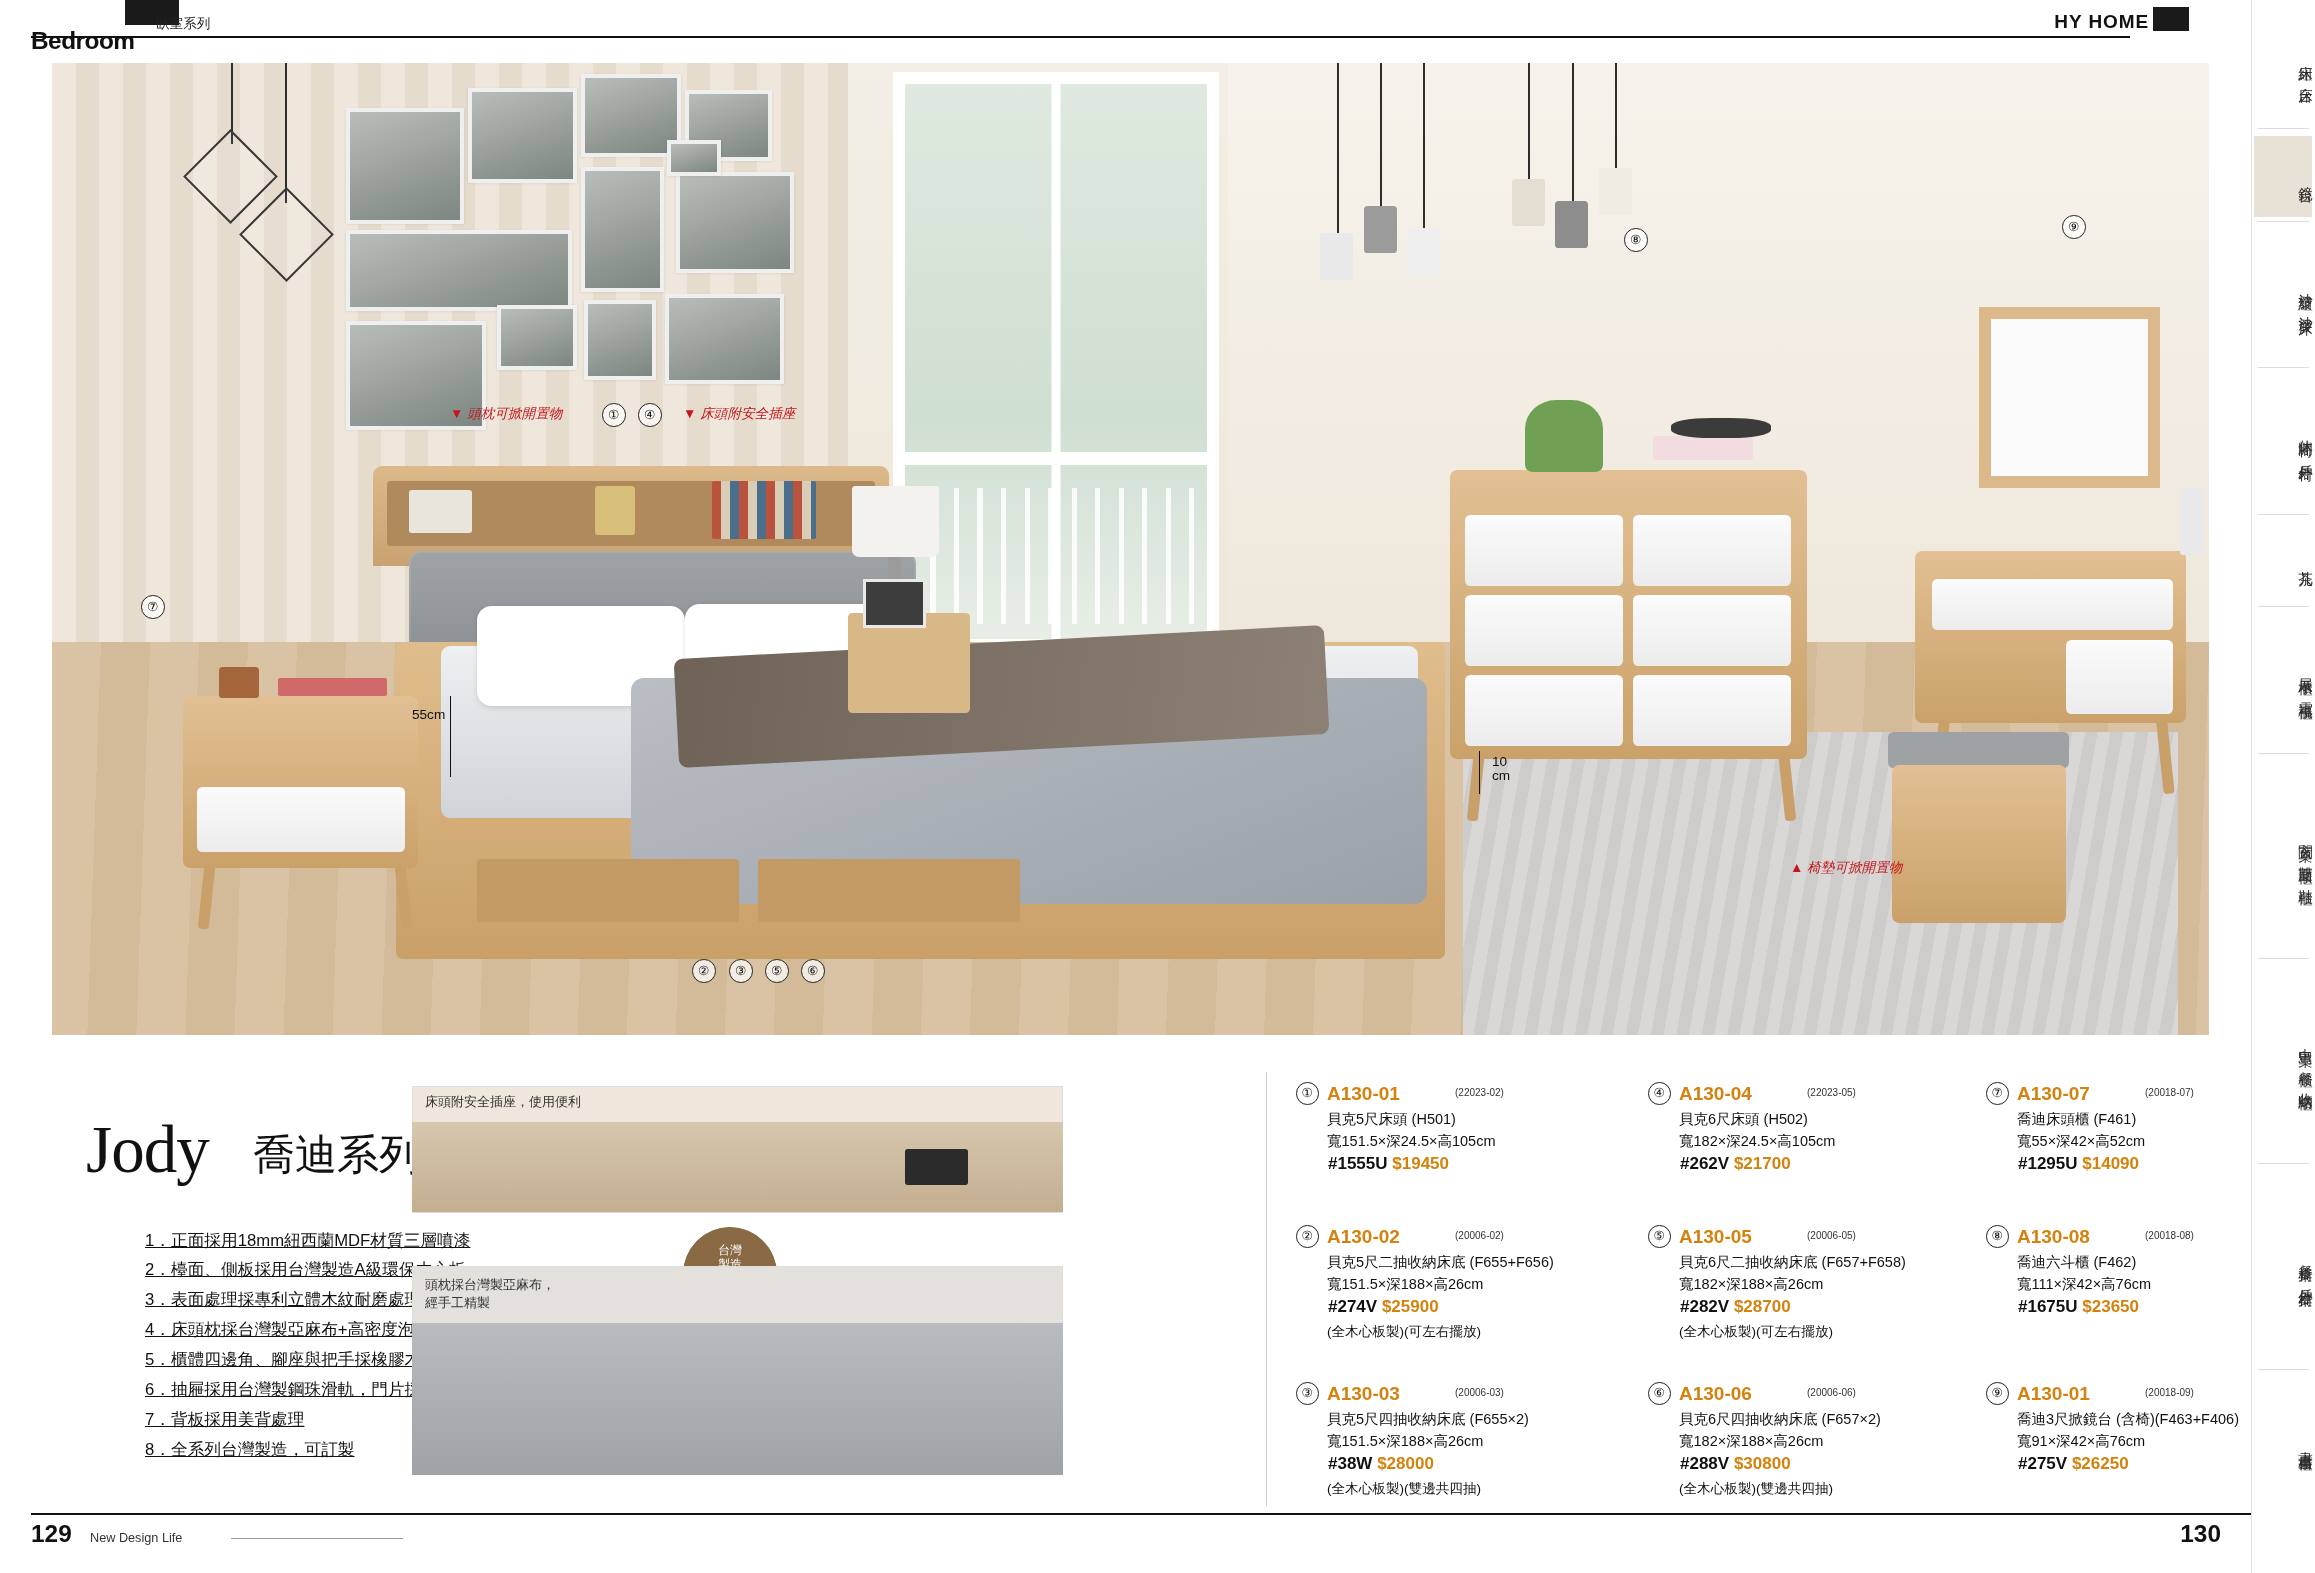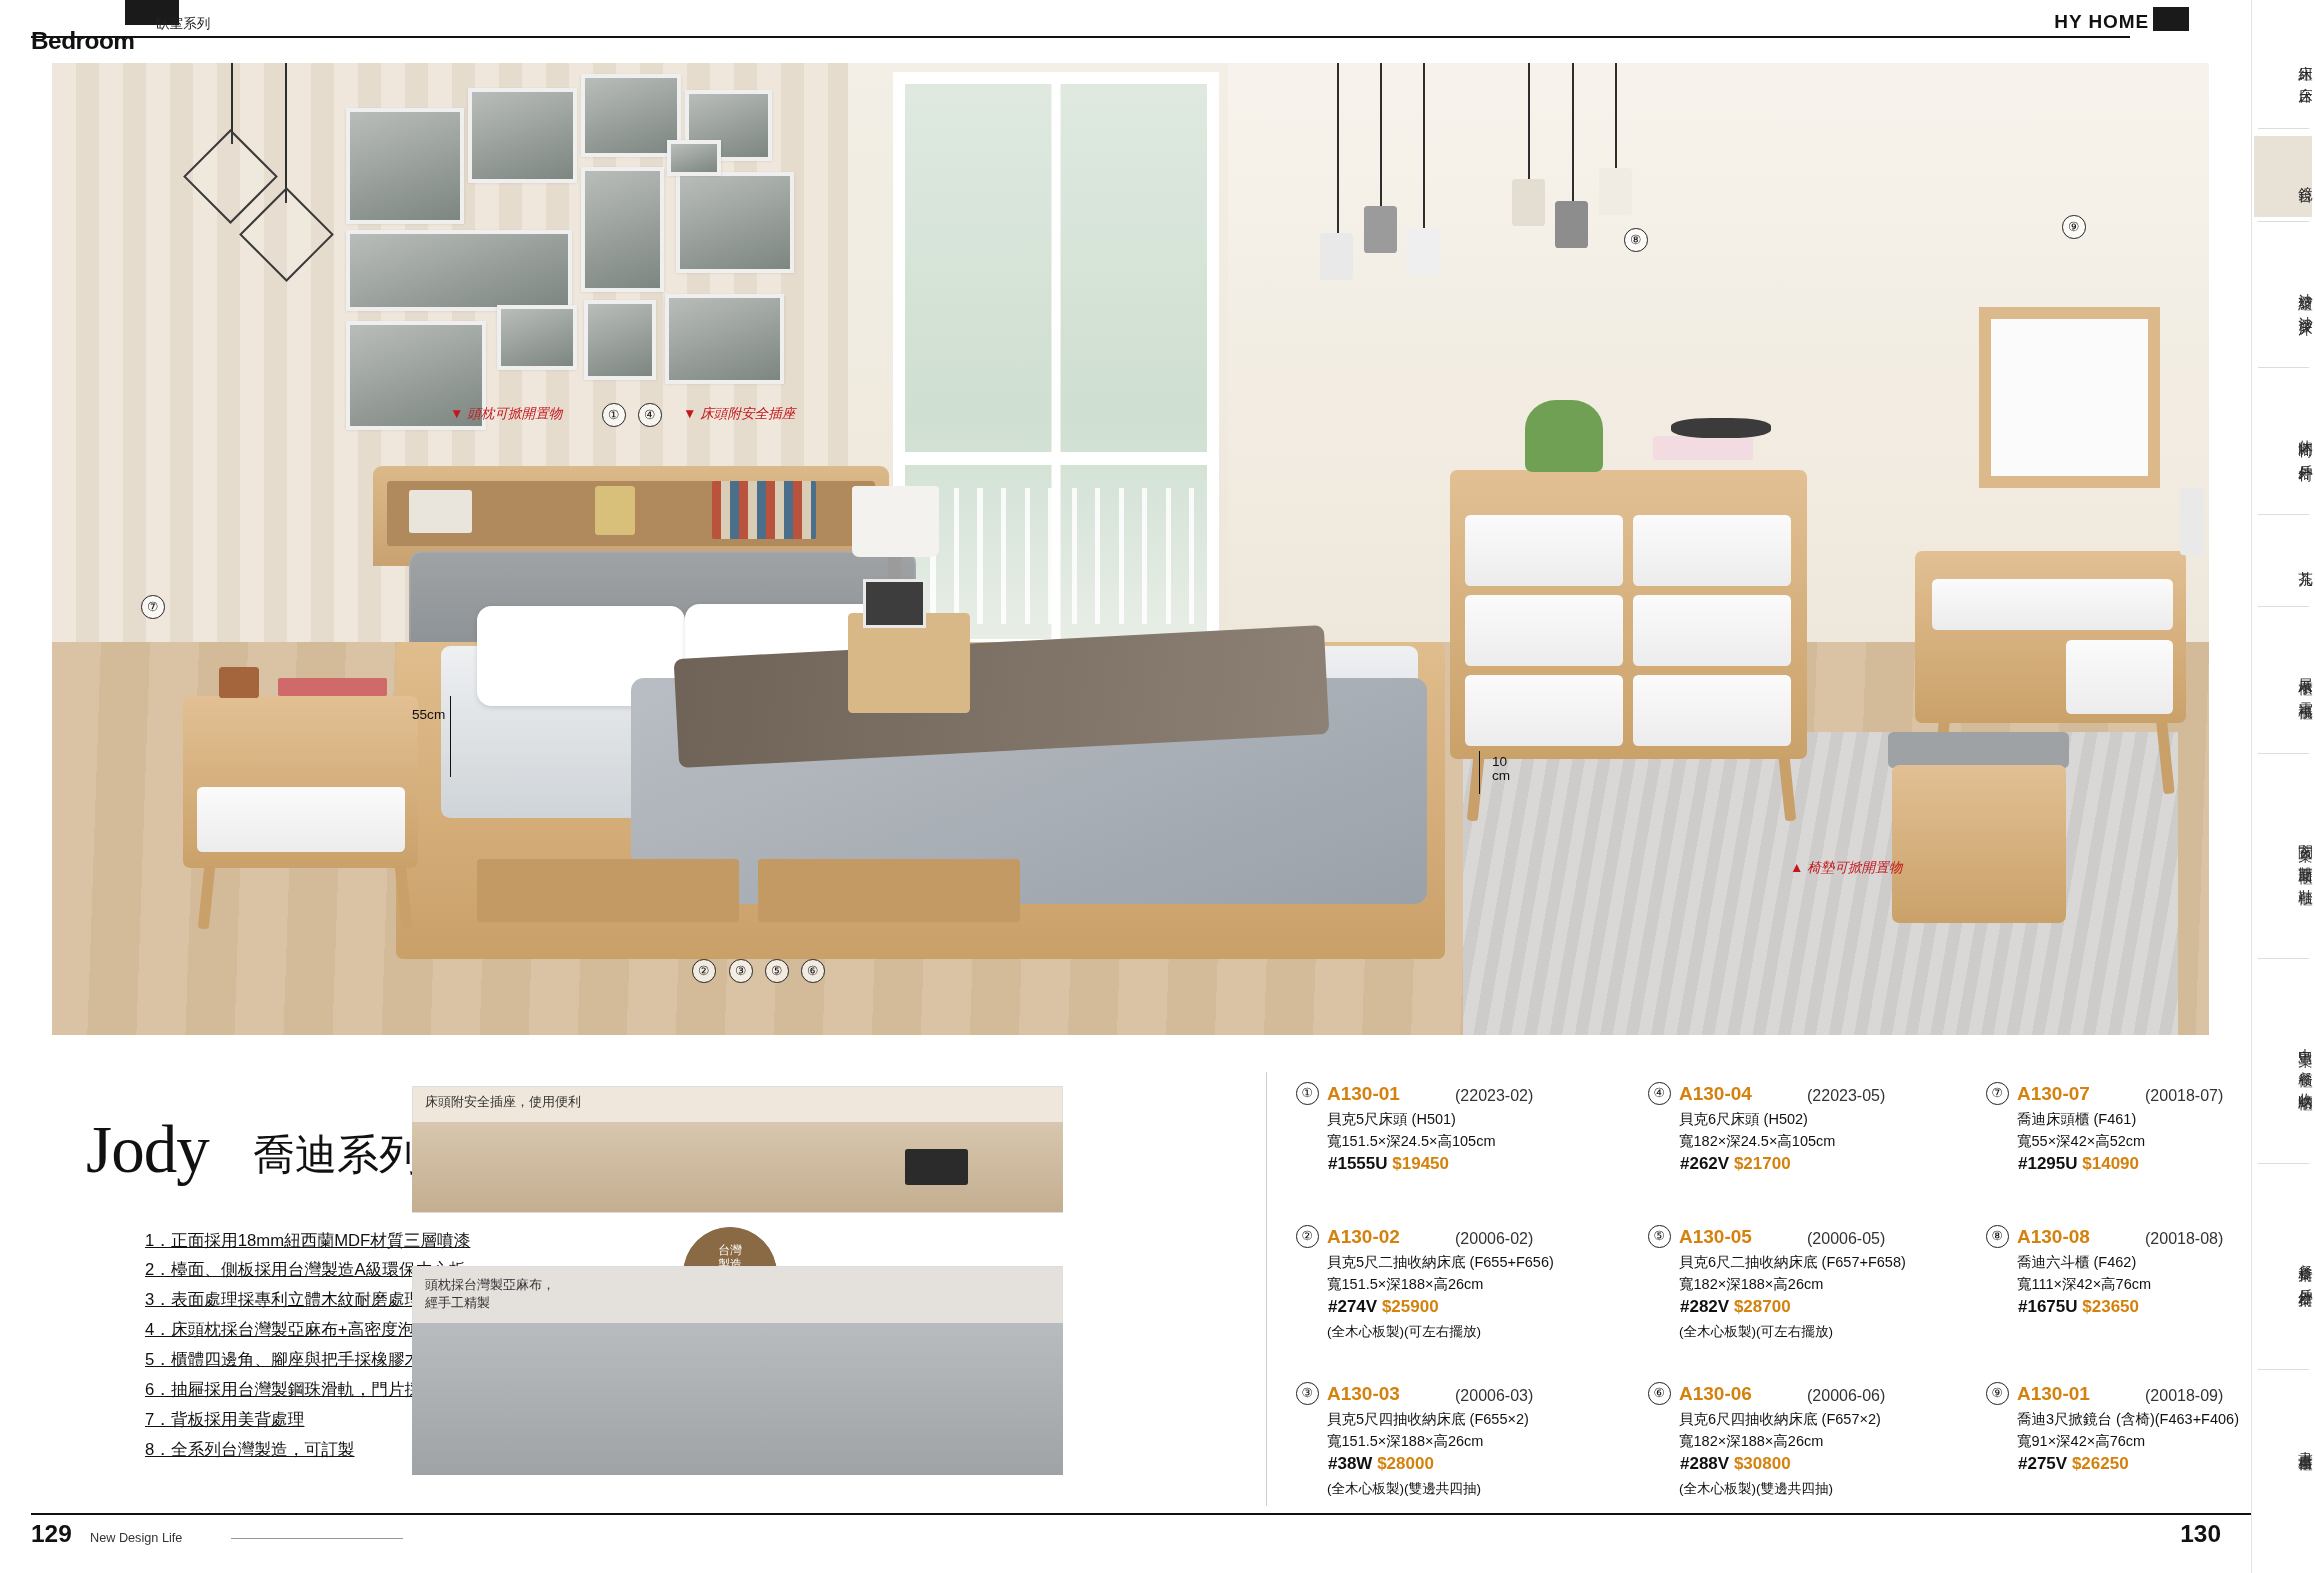--- a/index.html
+++ b/index.html
@@ -126,21 +126,21 @@
   .photo-card { position:absolute; border:0.9px solid #ddd; background:#f6f2ec; }
   .photo-cap { position:absolute; font-size:13px; color:#333; line-height:1.35; }
 
   
   .pi { position:absolute; }
   .pi .num {
     position:absolute; left:0; top:0; width:22.6px; height:22.6px; border:1.2px solid #222; border-radius:50%;
     font-size:12.7px; text-align:center; line-height:21px; color:#111;
   }
   .pi .code { position:absolute; left:31px; top:0.9px; font-size:19px; font-weight:bold; color:#d4820d; }
-  .pi .sku { position:absolute; left:159px; top:4.5px; font-size:16px; color:#333; }
+  .pi .sku { position:absolute; left:159px; top:4.5px; font-size:10px; color:#333; }
   .pi .l1 { position:absolute; left:31px; top:28px; font-size:14.5px; color:#111; white-space:nowrap; }
   .pi .l2 { position:absolute; left:31px; top:50px; font-size:14.5px; color:#111; white-space:nowrap; }
   .pi .pr { position:absolute; left:32px; top:72px; font-size:17px; font-weight:bold; color:#111; }
   .pi .pr em { font-style:normal; color:#d4820d; font-size:17px; }
   .pi .l3 { position:absolute; left:31px; top:98px; font-size:13.6px; color:#111; white-space:nowrap; }
 
   .sep-v { position:absolute; width:0.9px; background:#cfcfcf; }
 
   
   .foot-rule { position:absolute; left:31px; top:1513px; width:2252px; height:1.8px; background:#111; }

